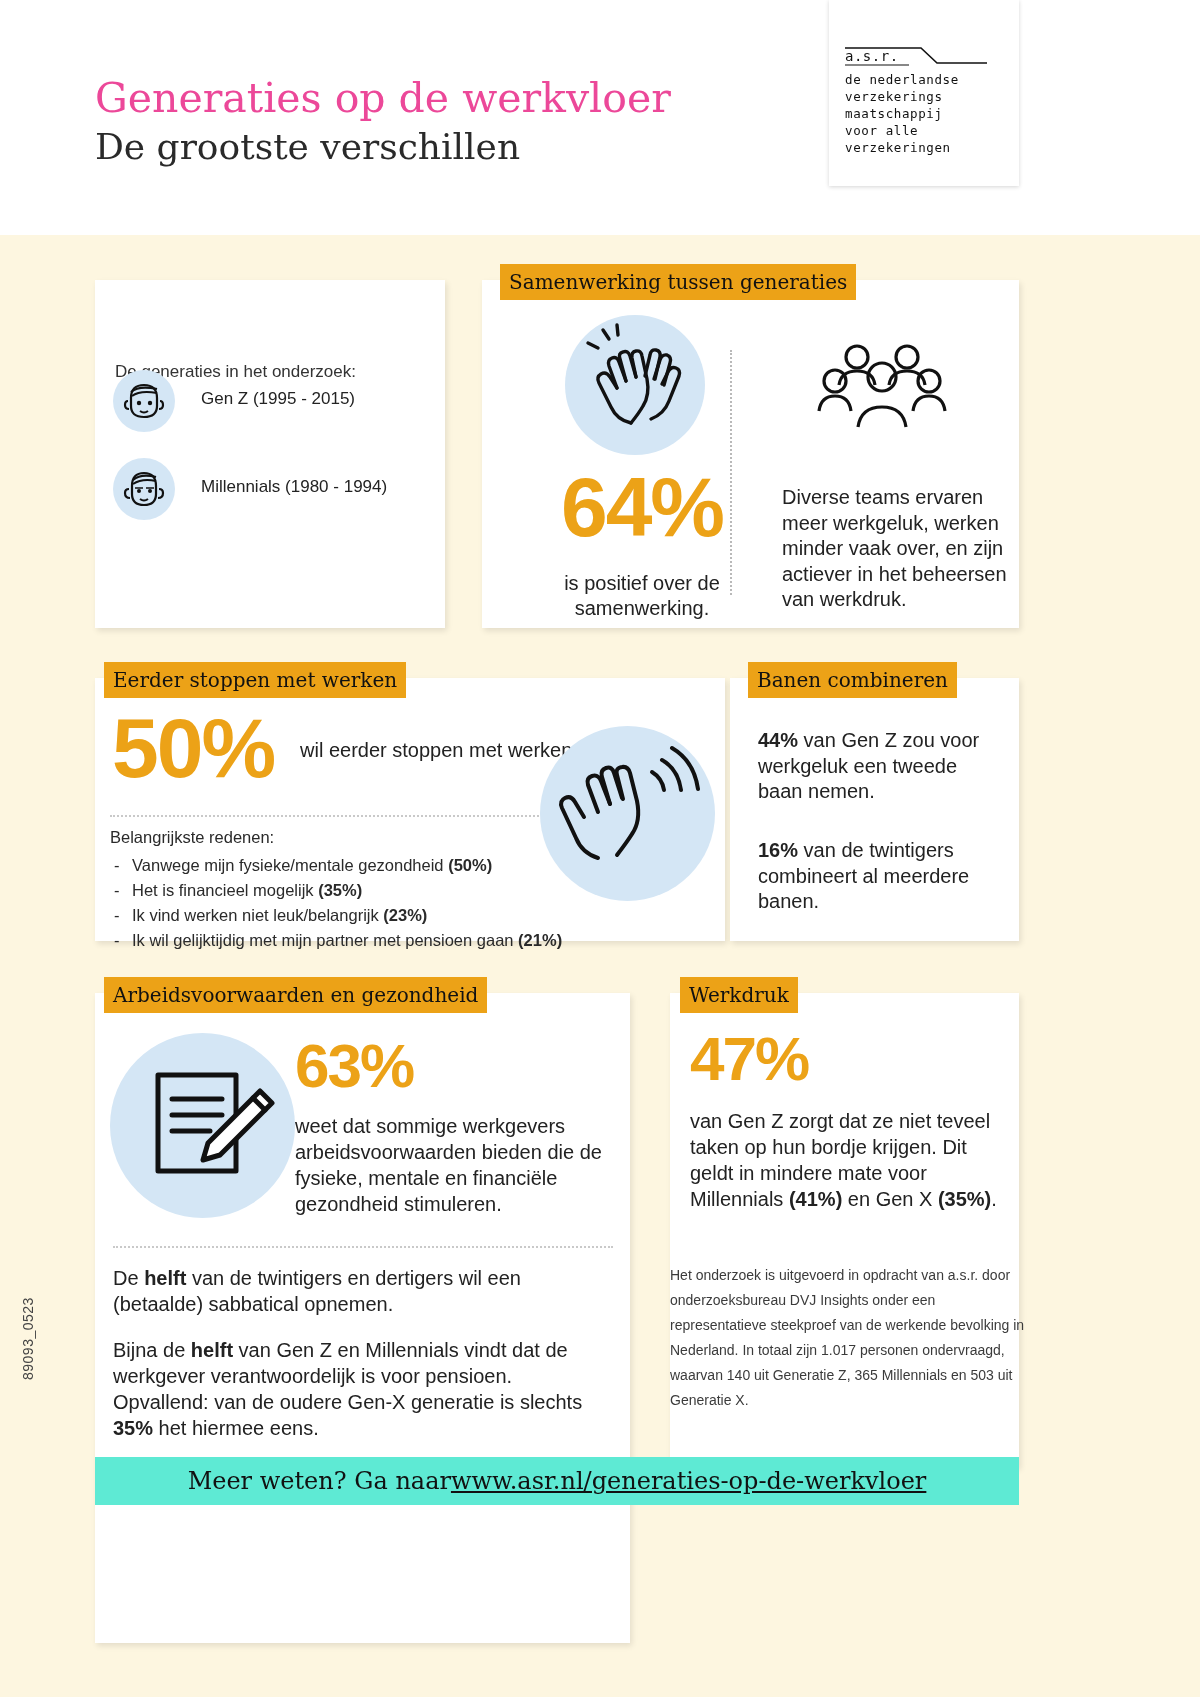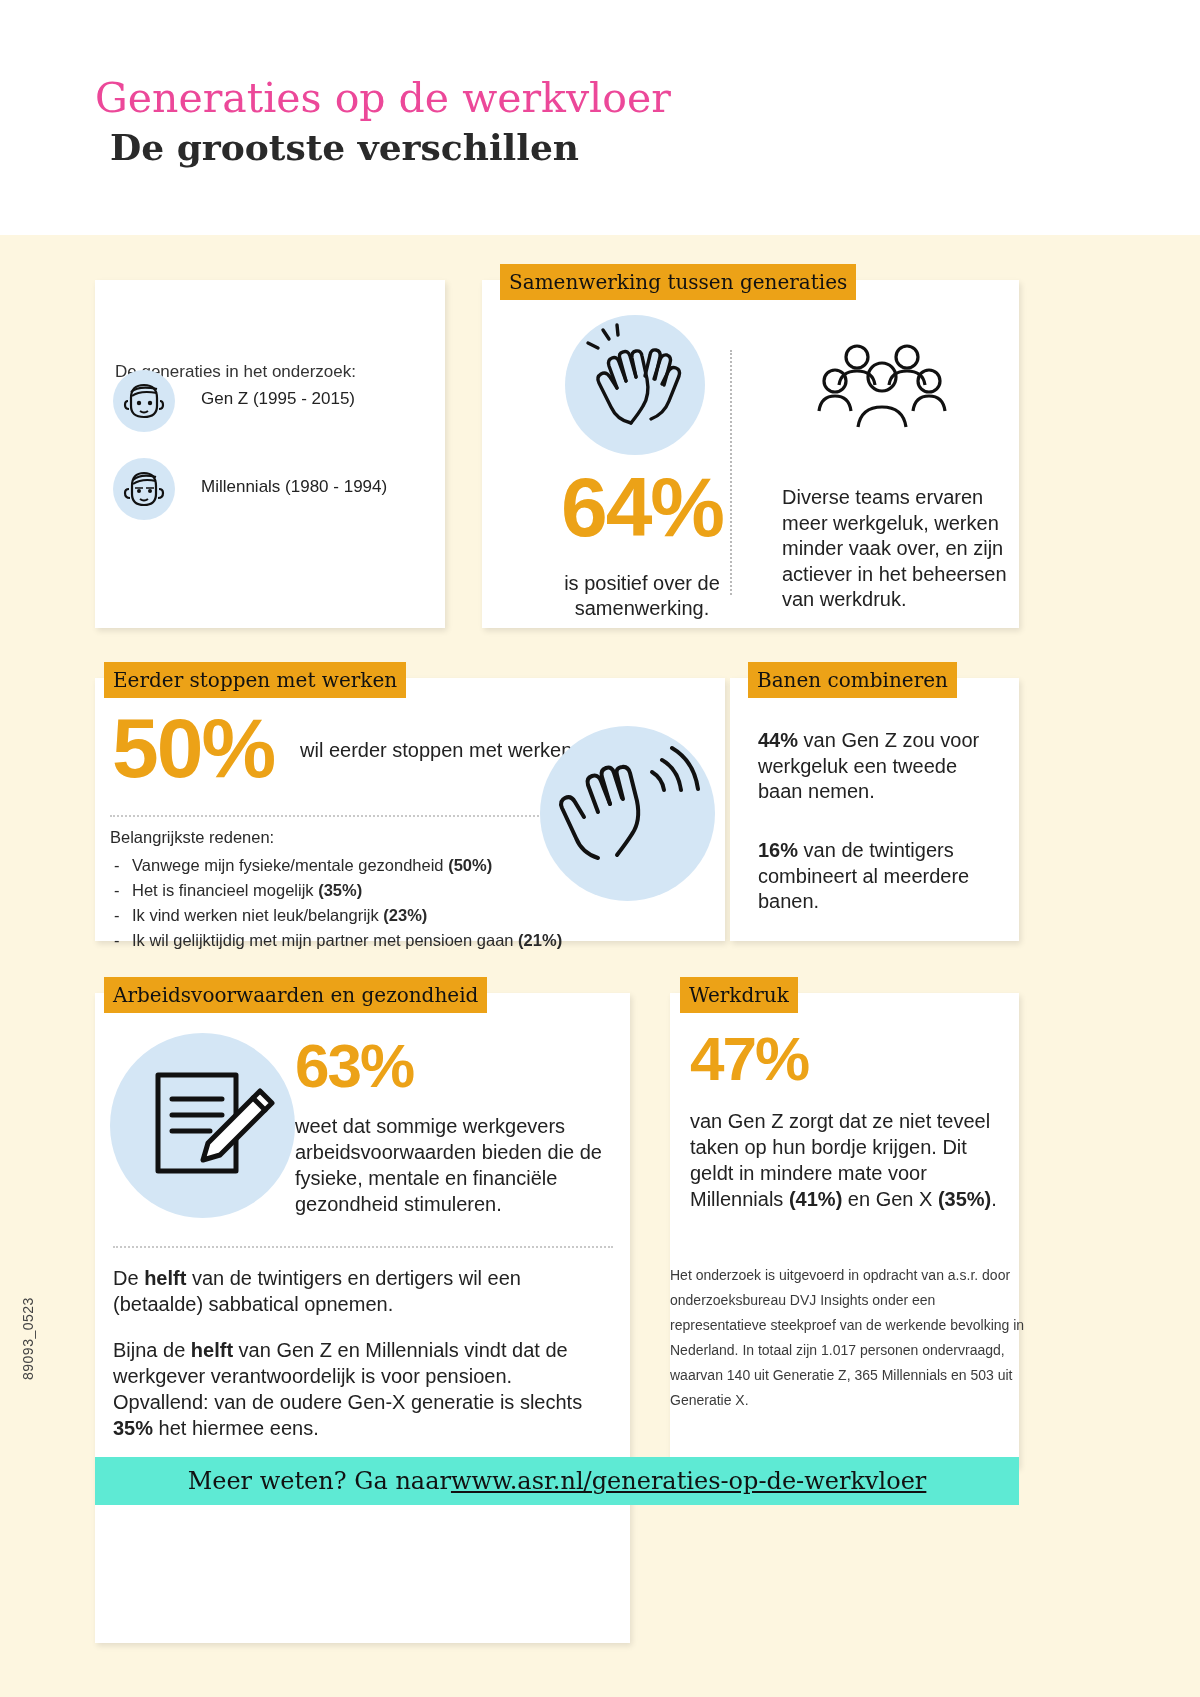--- a/index.html
+++ b/index.html
@@ -15,23 +15,23 @@
 
   
   .header{position:absolute;left:0;top:0;width:1200px;height:235px;background:#fff;}
   .title-main{
     position:absolute;left:95px;top:74px;
     font-family:"DejaVu Serif", serif;
     font-size:41px;font-weight:400;letter-spacing:0px;color:#ec4899;
     white-space:nowrap;
   }
   .title-sub{
-    position:absolute;left:110px;top:126px;
+    position:absolute;left:95px;top:126px;
     font-family:"DejaVu Serif", serif;
-    font-size:36px;font-weight:700;color:#2a2a2a;
+    font-size:36px;font-weight:400;color:#2a2a2a;
     white-space:nowrap;
   }
   .logo-box{
     position:absolute;left:829px;top:0;width:190px;height:186px;
     background:#fff;box-shadow:0 1px 4px rgba(0,0,0,.17);
   }
   .logo-inner{position:absolute;left:16px;top:45px;}
   .logo-mark{position:relative;width:142px;height:22px;}
   .logo-mark svg{position:absolute;left:0;top:0;}
   .logo-asr{
@@ -137,20 +137,38 @@
 </style>
 </head>
 <body>
 
 <div class="page">
 
   <div class="header">
     <div class="title-main">Generaties op de werkvloer</div>
     <div class="title-sub">De grootste verschillen</div>
 
+    <div class="logo-box">
+      <div class="logo-inner">
+        <div class="logo-mark">
+          <svg width="142" height="24" viewBox="0 0 142 24">
+            <path d="M0 3 H76 L92 18 H142" fill="none" stroke="#111" stroke-width="1.6"></path>
+            <path d="M0 20 H64" fill="none" stroke="#111" stroke-width="1.2"></path>
+          </svg>
+          <div class="logo-asr">a.s.r.</div>
+        </div>
+        <div class="logo-lines">
+          <div>de nederlandse</div>
+          <div>verzekerings</div>
+          <div>maatschappij</div>
+          <div>voor alle</div>
+          <div>verzekeringen</div>
+        </div>
+      </div>
+    </div>
   </div>
 
   <div class="cream">
 
     <div class="card" id="gen-card">
       <div class="gen-head">De generaties in het onderzoek:</div>
 
       <div class="gen-row" style="top:90px">
         <div class="gen-ava circle">
           <svg width="44" height="46" viewBox="0 0 44 46">

